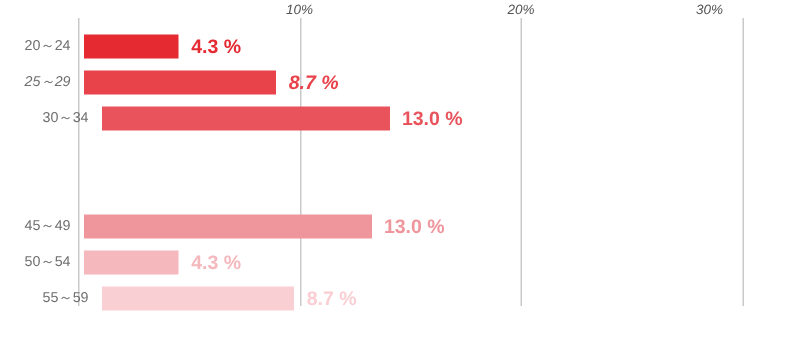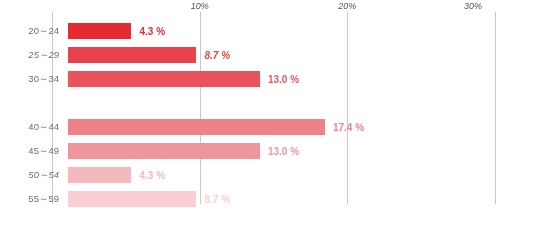--- a/index.html
+++ b/index.html
@@ -47,21 +47,21 @@
     font-size:9px;
     color:#555555;
     white-space:nowrap;
     letter-spacing:0px;
     font-style:italic;
   }
 
   
   .row{
     position:absolute;
-    left:16px;
+    left:4px;
     height:16px;
   }
   .cat-label{
     position:absolute;
     right:100%;
     margin-right:9px;
     top:50%;
     transform:translateY(-50%);
     font-size:9.5px;
     color:#6f6f6f;
@@ -70,21 +70,21 @@
   .bar{
     position:absolute;
     left:0;top:0;
     height:16px;
   }
   .val-label{
     position:absolute;
     top:50%;
     transform:translateY(-50%);
     margin-left:8px;
-    font-size:10px;
+    font-size:13px;
     font-weight:bold;
     white-space:nowrap;
   }
 </style>
 </head>
 <body>
 
 <div id="chart-root">
 
   <div class="axis-line"></div>
@@ -96,41 +96,36 @@
       <div class="row" style="top: 11px; width: 443px;">
         <div class="cat-label" style="color: rgb(111, 111, 111);">20～24</div>
         <div class="bar" title="20～24 4.3 %" style="width: 63.4967px; background: rgb(229, 43, 49);"></div>
         <div class="val-label" style="left: 63.4967px; color: rgb(229, 43, 49);">4.3 %</div>
       </div>
       <div class="row" style="top: 35px; width: 443px; font-style: italic;">
         <div class="cat-label" style="color: rgb(111, 111, 111);">25～29</div>
         <div class="bar" title="25～29 8.7 %" style="width: 128.47px; background: rgb(232, 67, 74);"></div>
         <div class="val-label" style="left: 128.47px; color: rgb(232, 67, 74);">8.7 %</div>
       </div>
-      <div class="row" style="top: 59px; width: 443px;">
+      <div class="row" style="top: 59px; width: 443px; margin-left: 12px;">
         <div class="cat-label" style="color: rgb(111, 111, 111);">30～34</div>
         <div class="bar" title="30～34 13.0 %" style="width: 191.967px; background: rgb(233, 83, 92);"></div>
         <div class="val-label" style="left: 191.967px; color: rgb(233, 83, 92);">13.0 %</div>
-      </div>
-      <div class="row" style="top: 107px; width: 443px;">
-        <div class="cat-label" style="color: rgb(111, 111, 111);">40～44</div>
-        <div class="bar" title="40～44 17.4 %" style="width: 256.94px; background: rgb(237, 130, 137);"></div>
-        <div class="val-label" style="left: 256.94px; color: rgb(237, 130, 137);">17.4 %</div>
       </div>
       <div class="row" style="top: 131px; width: 443px;">
         <div class="cat-label" style="color: rgb(111, 111, 111);">45～49</div>
         <div class="bar" title="45～49 13.0 %" style="width: 191.967px; background: rgb(239, 150, 157);"></div>
         <div class="val-label" style="left: 191.967px; color: rgb(239, 150, 157);">13.0 %</div>
       </div>
       <div class="row" style="top: 155px; width: 443px;">
-        <div class="cat-label" style="color: rgb(111, 111, 111); font-style: italic;">50～54</div>
+        <div class="cat-label" style="color: rgb(111, 111, 111);">50～54</div>
         <div class="bar" title="50～54 4.3 %" style="width: 63.4967px; background: rgb(244, 184, 189);"></div>
         <div class="val-label" style="left: 63.4967px; color: rgb(244, 184, 189);">4.3 %</div>
       </div>
-      <div class="row" style="top: 179px; width: 443px;">
+      <div class="row" style="top: 179px; width: 443px; margin-left: 12px;">
         <div class="cat-label" style="color: rgb(111, 111, 111);">55～59</div>
         <div class="bar" title="55～59 8.7 %" style="width: 128.47px; background: rgb(249, 207, 211);"></div>
         <div class="val-label" style="left: 128.47px; color: rgb(249, 207, 211);">8.7 %</div>
       </div>
     </div>
 
 <div class="tick-label" style="left: 199.667px; color: rgb(85, 85, 85);">10%</div>
     <div class="tick-label" style="left: 347.333px; color: rgb(85, 85, 85); text-align: right;">20%</div>
     <div class="tick-label" style="left: 473px; color: rgb(85, 85, 85);">30%</div>
   </div>

